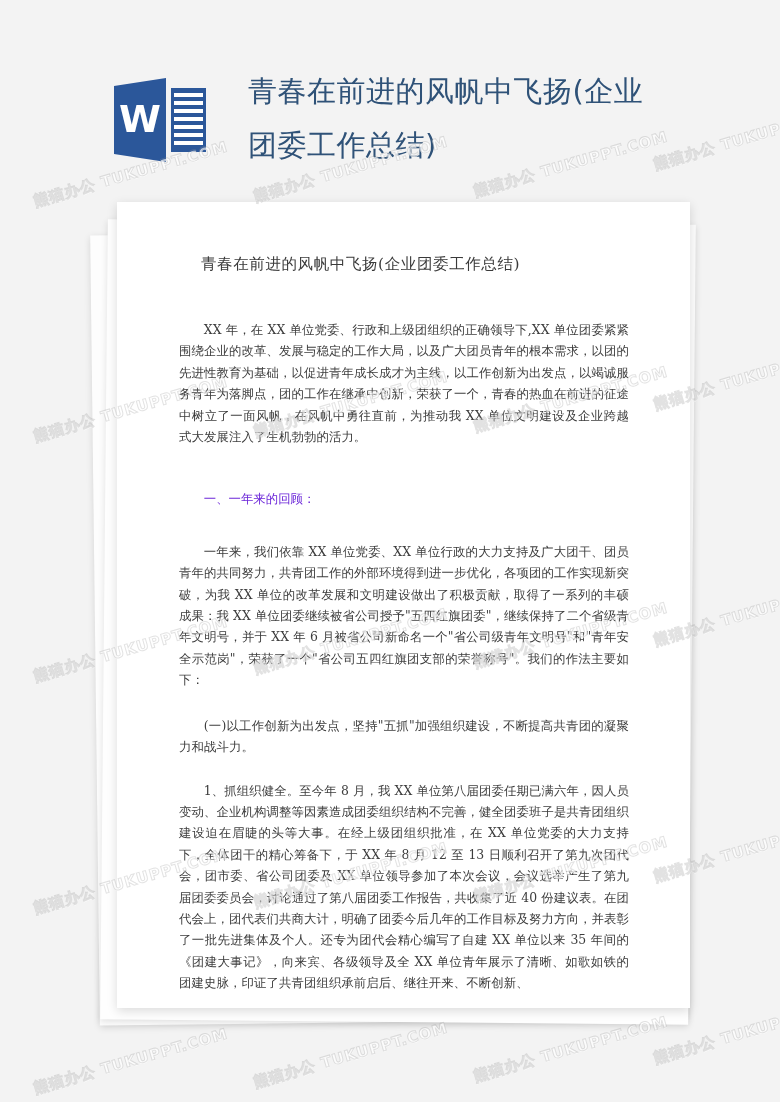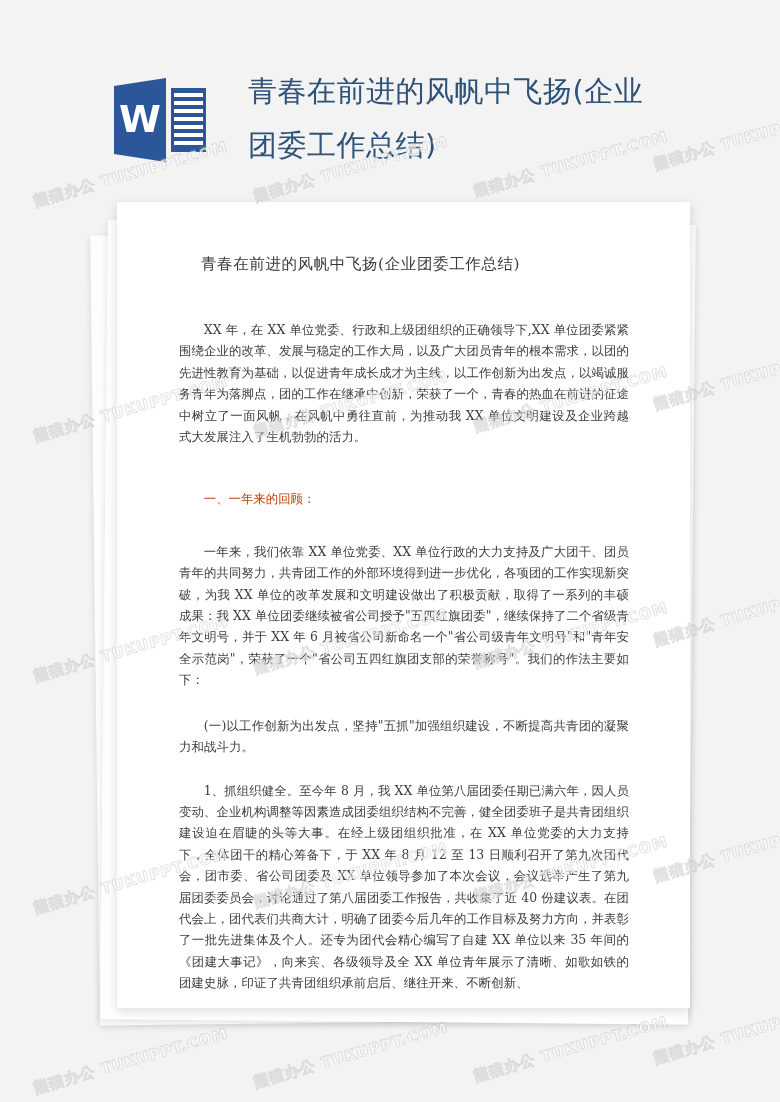--- a/index.html
+++ b/index.html
@@ -133,21 +133,21 @@
     letter-spacing: .1px;
     margin-bottom: 24px;
     word-break: break-all;
   }
   .para.indent { text-indent: 2em; }
   .para.tight { margin-bottom: 22px; }
   .sec-head {
     font-family: Liberation Serif, serif;
     font-size: 12.4px;
     line-height: 21.4px;
-    color: #c2410c;
+    color: #6d28d9;
     text-indent: 2em;
     margin-bottom: 30px;
     margin-top: 42px;
   }
 </style>
 </head>
 <body>
 
 <div class="paper-stack">
   <div class="sheet-back2"></div>

